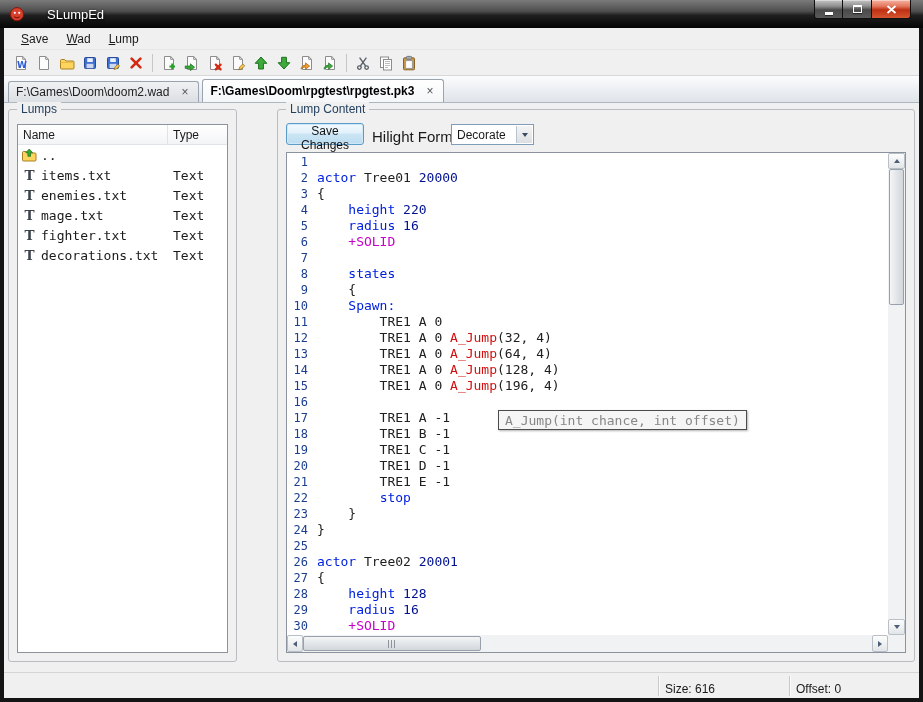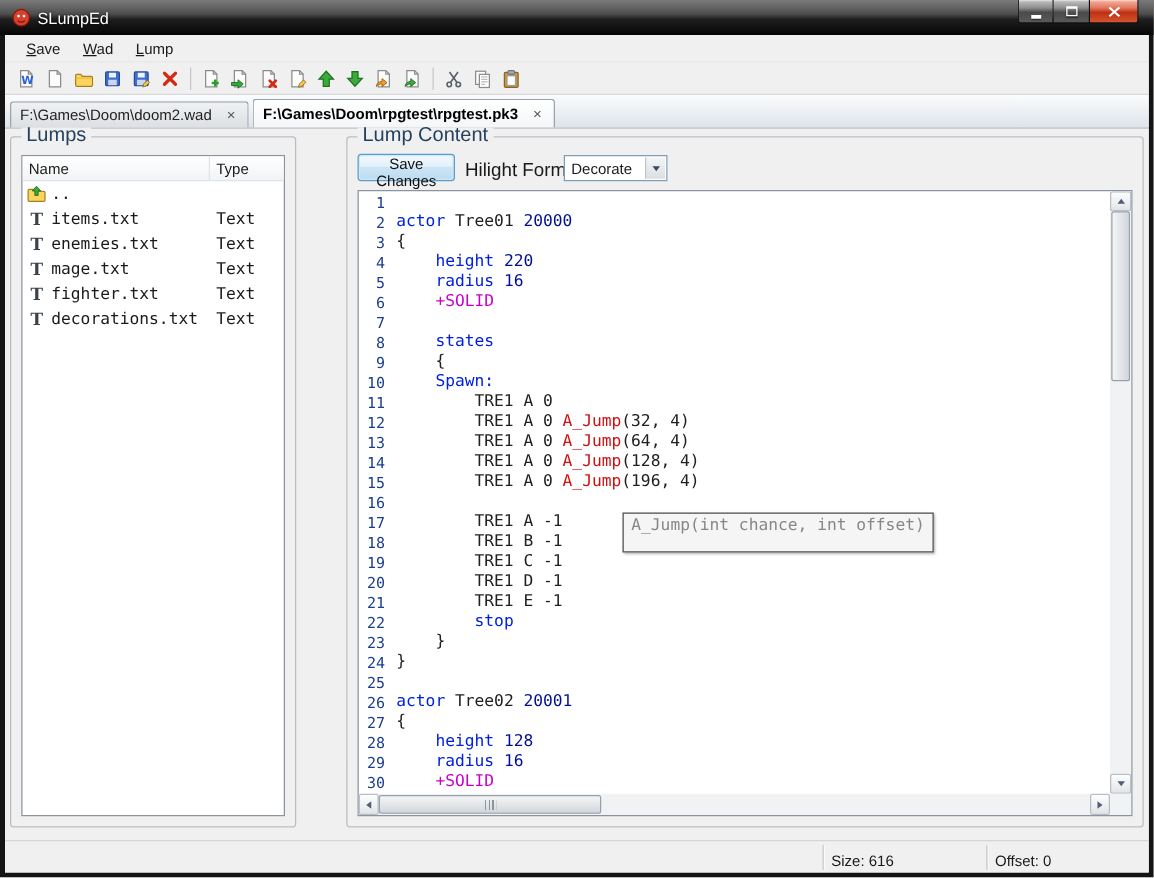--- a/index.html
+++ b/index.html
@@ -6,21 +6,21 @@
   html,body { width:923px; height:702px; overflow:hidden; }
   body { font-family:"Liberation Sans",sans-serif; font-size:12px; color:#1a1a1a; background:#fff; }
 
   .window { position:relative; width:923px; height:702px; background:#141414; }
 
   
   .titlebar { position:absolute; left:0; top:0; right:0; height:28px;
     background:linear-gradient(#7a7a7a 0%,#4e4e4e 40%,#1f1f1f 55%,#050505 100%);
     display:flex; align-items:center; padding-left:9px; }
   .app-icon { width:16px; height:16px; display:inline-block; }
-  .title-text { color:#fff; font-size:13px; margin-left:5px; text-shadow:0 1px 3px #000; }
+  .title-text { color:#fff; font-size:13px; margin-left:22px; text-shadow:0 1px 3px #000; }
   .win-controls { position:absolute; top:0; right:12px; display:flex; }
   .win-btn { height:19px; display:flex; align-items:center; justify-content:center;
     border:1px solid #101010; border-top:none; box-shadow:inset 0 1px 0 rgba(255,255,255,.4); }
   .win-btn.min { width:29px; border-radius:0 0 0 3px;
     background:linear-gradient(#c6c6c6,#8d8d8d 35%,#4a4a4a 55%,#5a5a5a); }
   .win-btn.max { width:28px; border-left:none; border-right:none;
     background:linear-gradient(#c6c6c6,#8d8d8d 35%,#4a4a4a 55%,#5a5a5a); }
   .win-btn.close { width:40px; border-radius:0 0 3px 0;
     background:linear-gradient(#f7b3a4,#e2765c 35%,#bf3013 55%,#d5552f); }
   .glyph-min { width:8px; height:3px; background:#fff; margin-top:8px; box-shadow:0 1px 1px rgba(0,0,0,.5); }
@@ -49,21 +49,21 @@
     background:linear-gradient(#f0f1f3,#dcdfe3); font-size:12px; color:#222; }
   .tab.active { height:23px; background:linear-gradient(#ffffff,#f4f6f8); font-weight:bold; color:#000; }
   .tab-label { white-space:nowrap; }
   .tab-close { margin-left:9px; width:13px; height:13px; line-height:12px; text-align:center;
     color:#555; font-size:12px; font-weight:normal; }
 
   
   .main { flex:1; position:relative; background:#f0f0f0; }
   .groupbox { position:absolute; border:1px solid #b9bdc2; border-radius:3px; }
   .groupbox-label { position:absolute; top:-8px; left:8px; background:#f0f0f0;
-    padding:0 4px; font-size:16px; color:#25415f; line-height:14px; }
+    padding:0 4px; font-size:12px; color:#25415f; line-height:14px; }
   #lumps-box { left:4px; top:6px; width:229px; bottom:10px; }
   #content-box { left:241px; top:6px; right:4px; bottom:10px;margin-left:32px; }
 
   
   .listview { position:absolute; left:8px; right:8px; top:14px; bottom:8px;
     border:1px solid #8a939e; background:#fff; overflow:hidden; }
   .lv-header { display:flex; height:20px; background:linear-gradient(#ffffff,#f2f4f6);
     border-bottom:1px solid #e0e3e7; font-size:12px; color:#1a1a1a; }
   .lv-col-name { width:150px; border-right:1px solid #e0e3e7; padding:3px 16px 0 5px; }
   .lv-col-type { flex:1; padding:3px 0 0 5px; }
@@ -97,21 +97,21 @@
   .ed-line { display:flex; height:16px; line-height:16px;
     font-family:"DejaVu Sans Mono",monospace; font-size:13px; white-space:pre; }
   .ln { flex:none; width:21px; text-align:right; color:var(--ln,#1b3e8f); font-size:12px; }
   .code { padding-left:9px; }
   .sk { color:var(--kw,#0020e0); }
   .sn { color:var(--num,#001090); }
   .sf { color:var(--flag,#c800c8); }
   .sr { color:var(--fn,#d01010); }
   .sp { color:var(--plain,#202020); }
 
-  .calltip { position:absolute; left:211px; top:257px; height:32px; padding:1px 6px;
+  .calltip { position:absolute; left:211px; top:257px; height:20px; padding:1px 6px;
     background:#f5f5f5; border:1px solid #4c4c4c; color:#878787;
     font-family:"DejaVu Sans Mono",monospace; font-size:13px; line-height:17px;
     white-space:pre; box-shadow:1px 1px 2px rgba(0,0,0,.3); }
 
   
   .vscroll { position:absolute; top:0; right:0; bottom:17px; width:17px; background:#f1f2f4; }
   .hscroll { position:absolute; left:0; right:17px; bottom:0; height:17px; background:#f1f2f4; }
   .sb-corner { position:absolute; right:0; bottom:0; width:17px; height:17px; background:#f1f2f4; }
   .sb-btn { position:absolute; background:linear-gradient(#fdfdfd,#e2e5e8);
     border:1px solid #b9bfc6; border-radius:2px;

